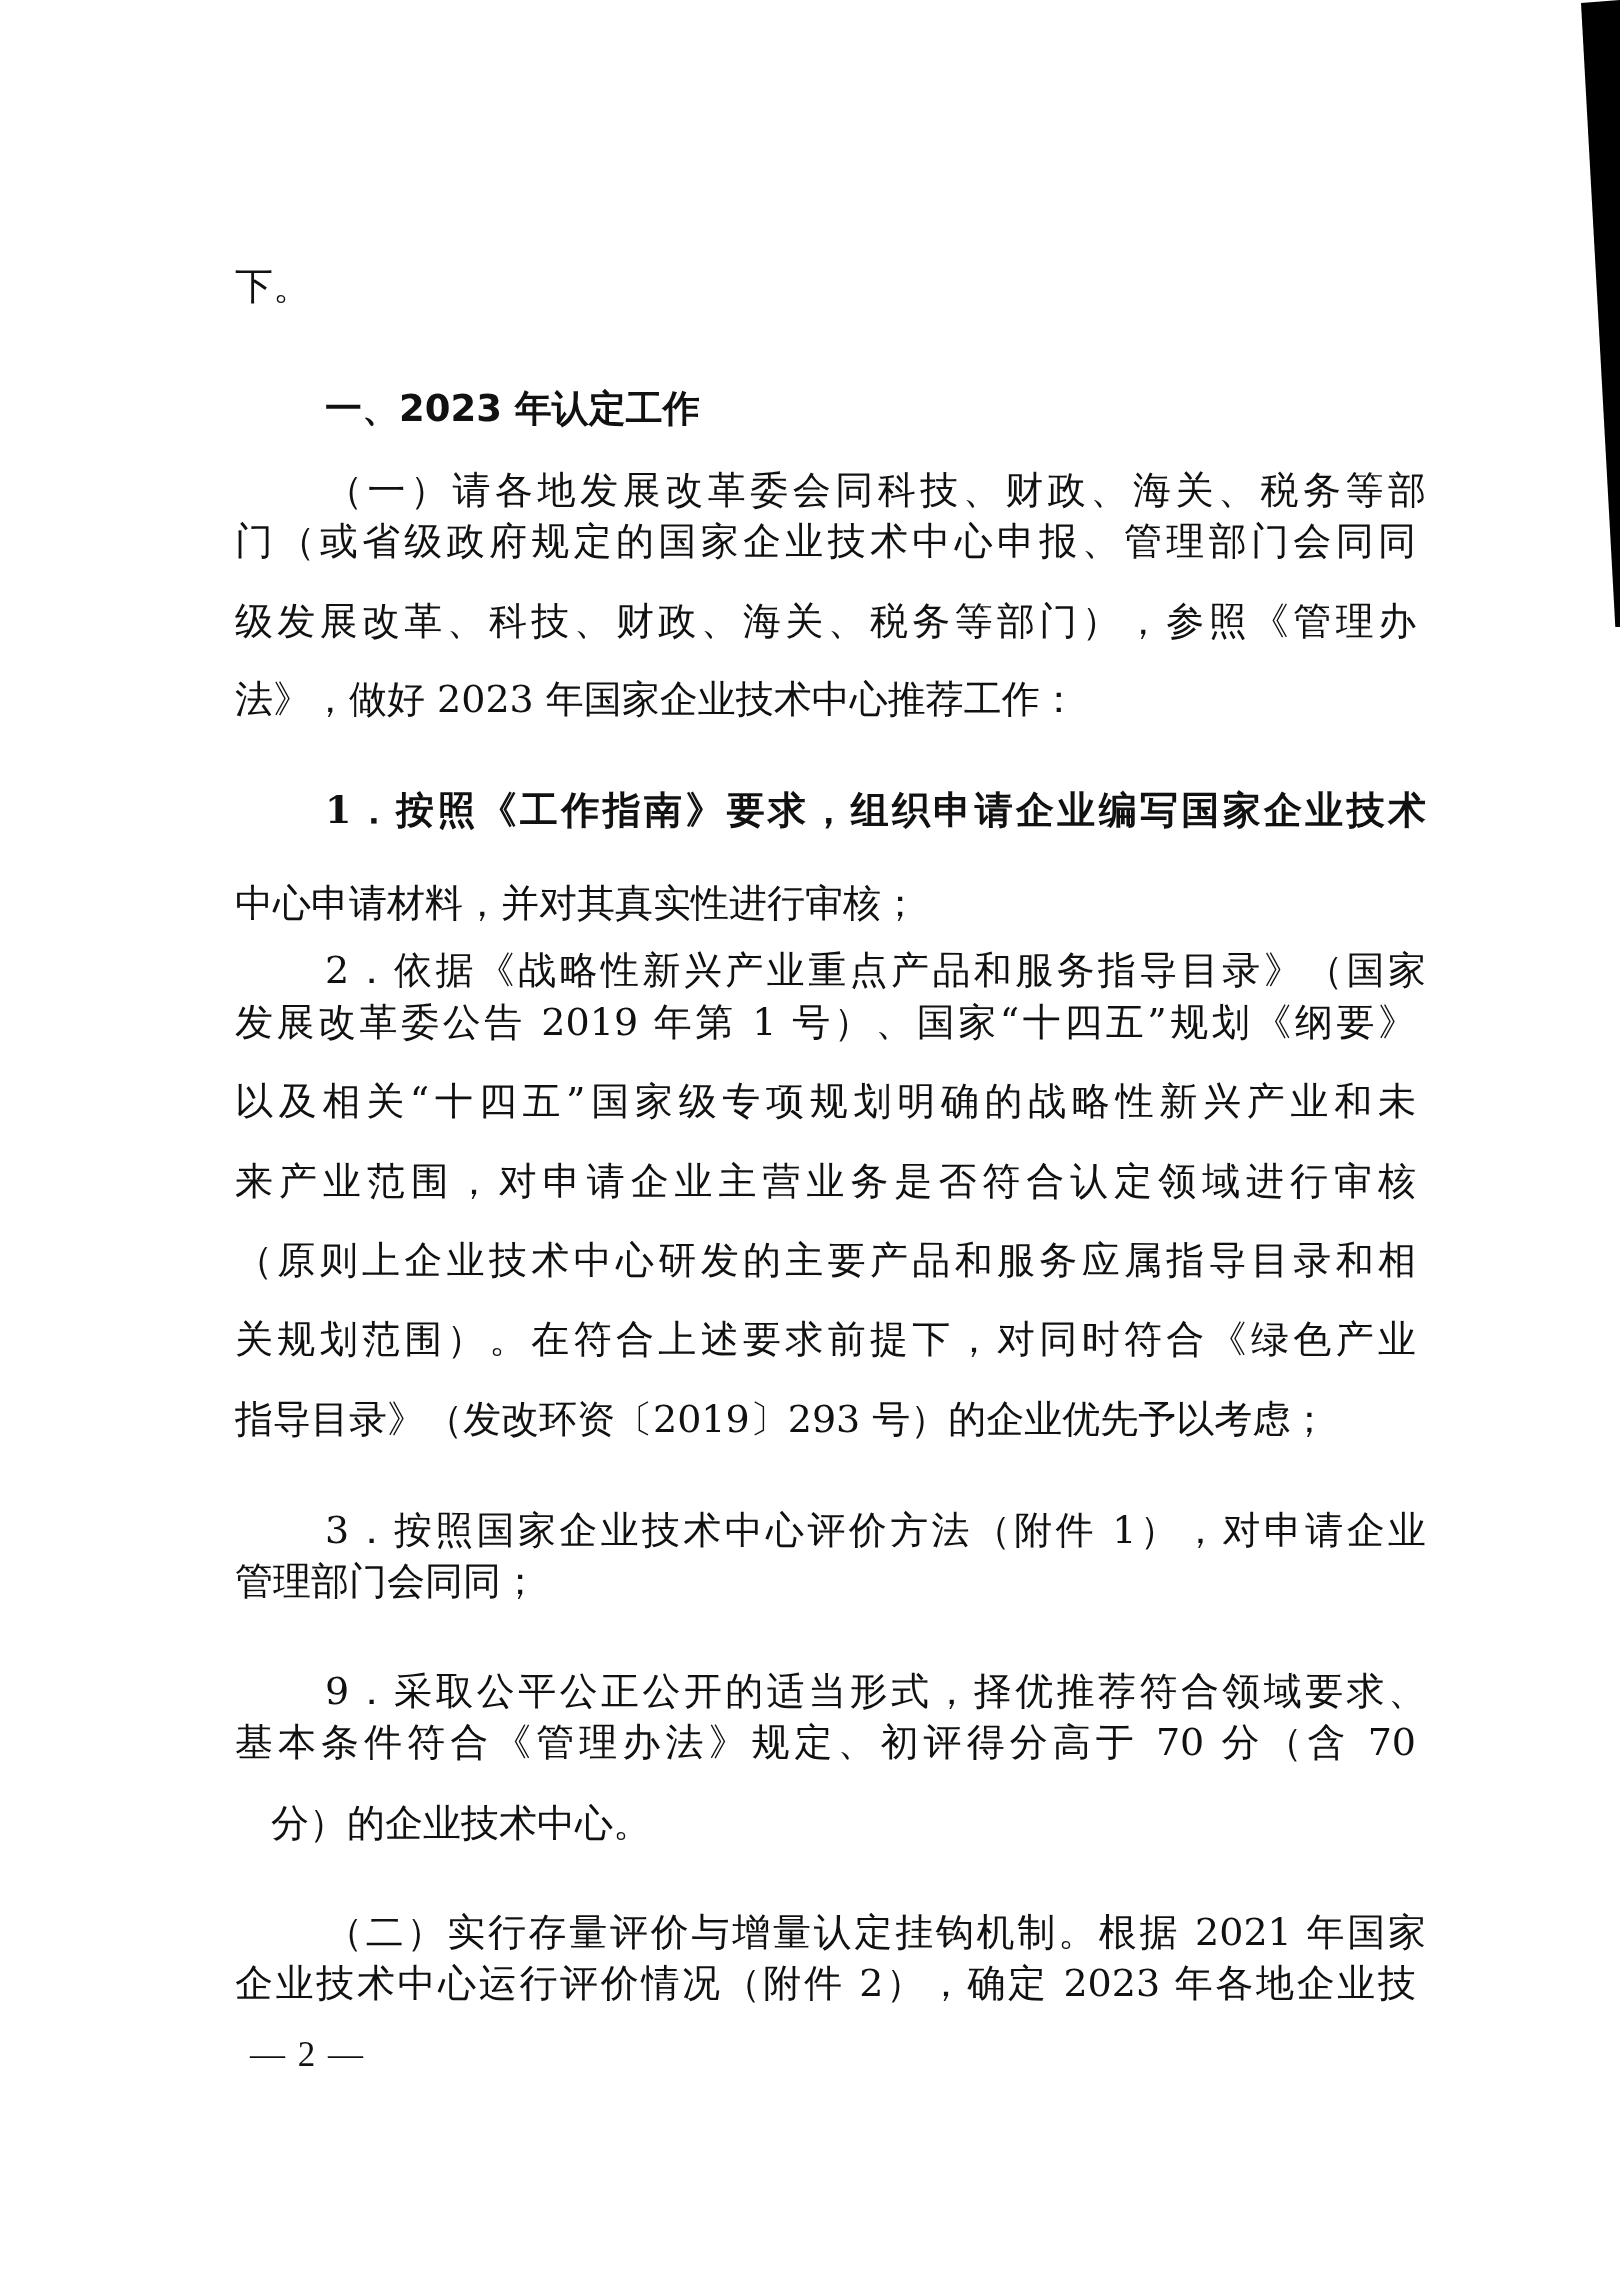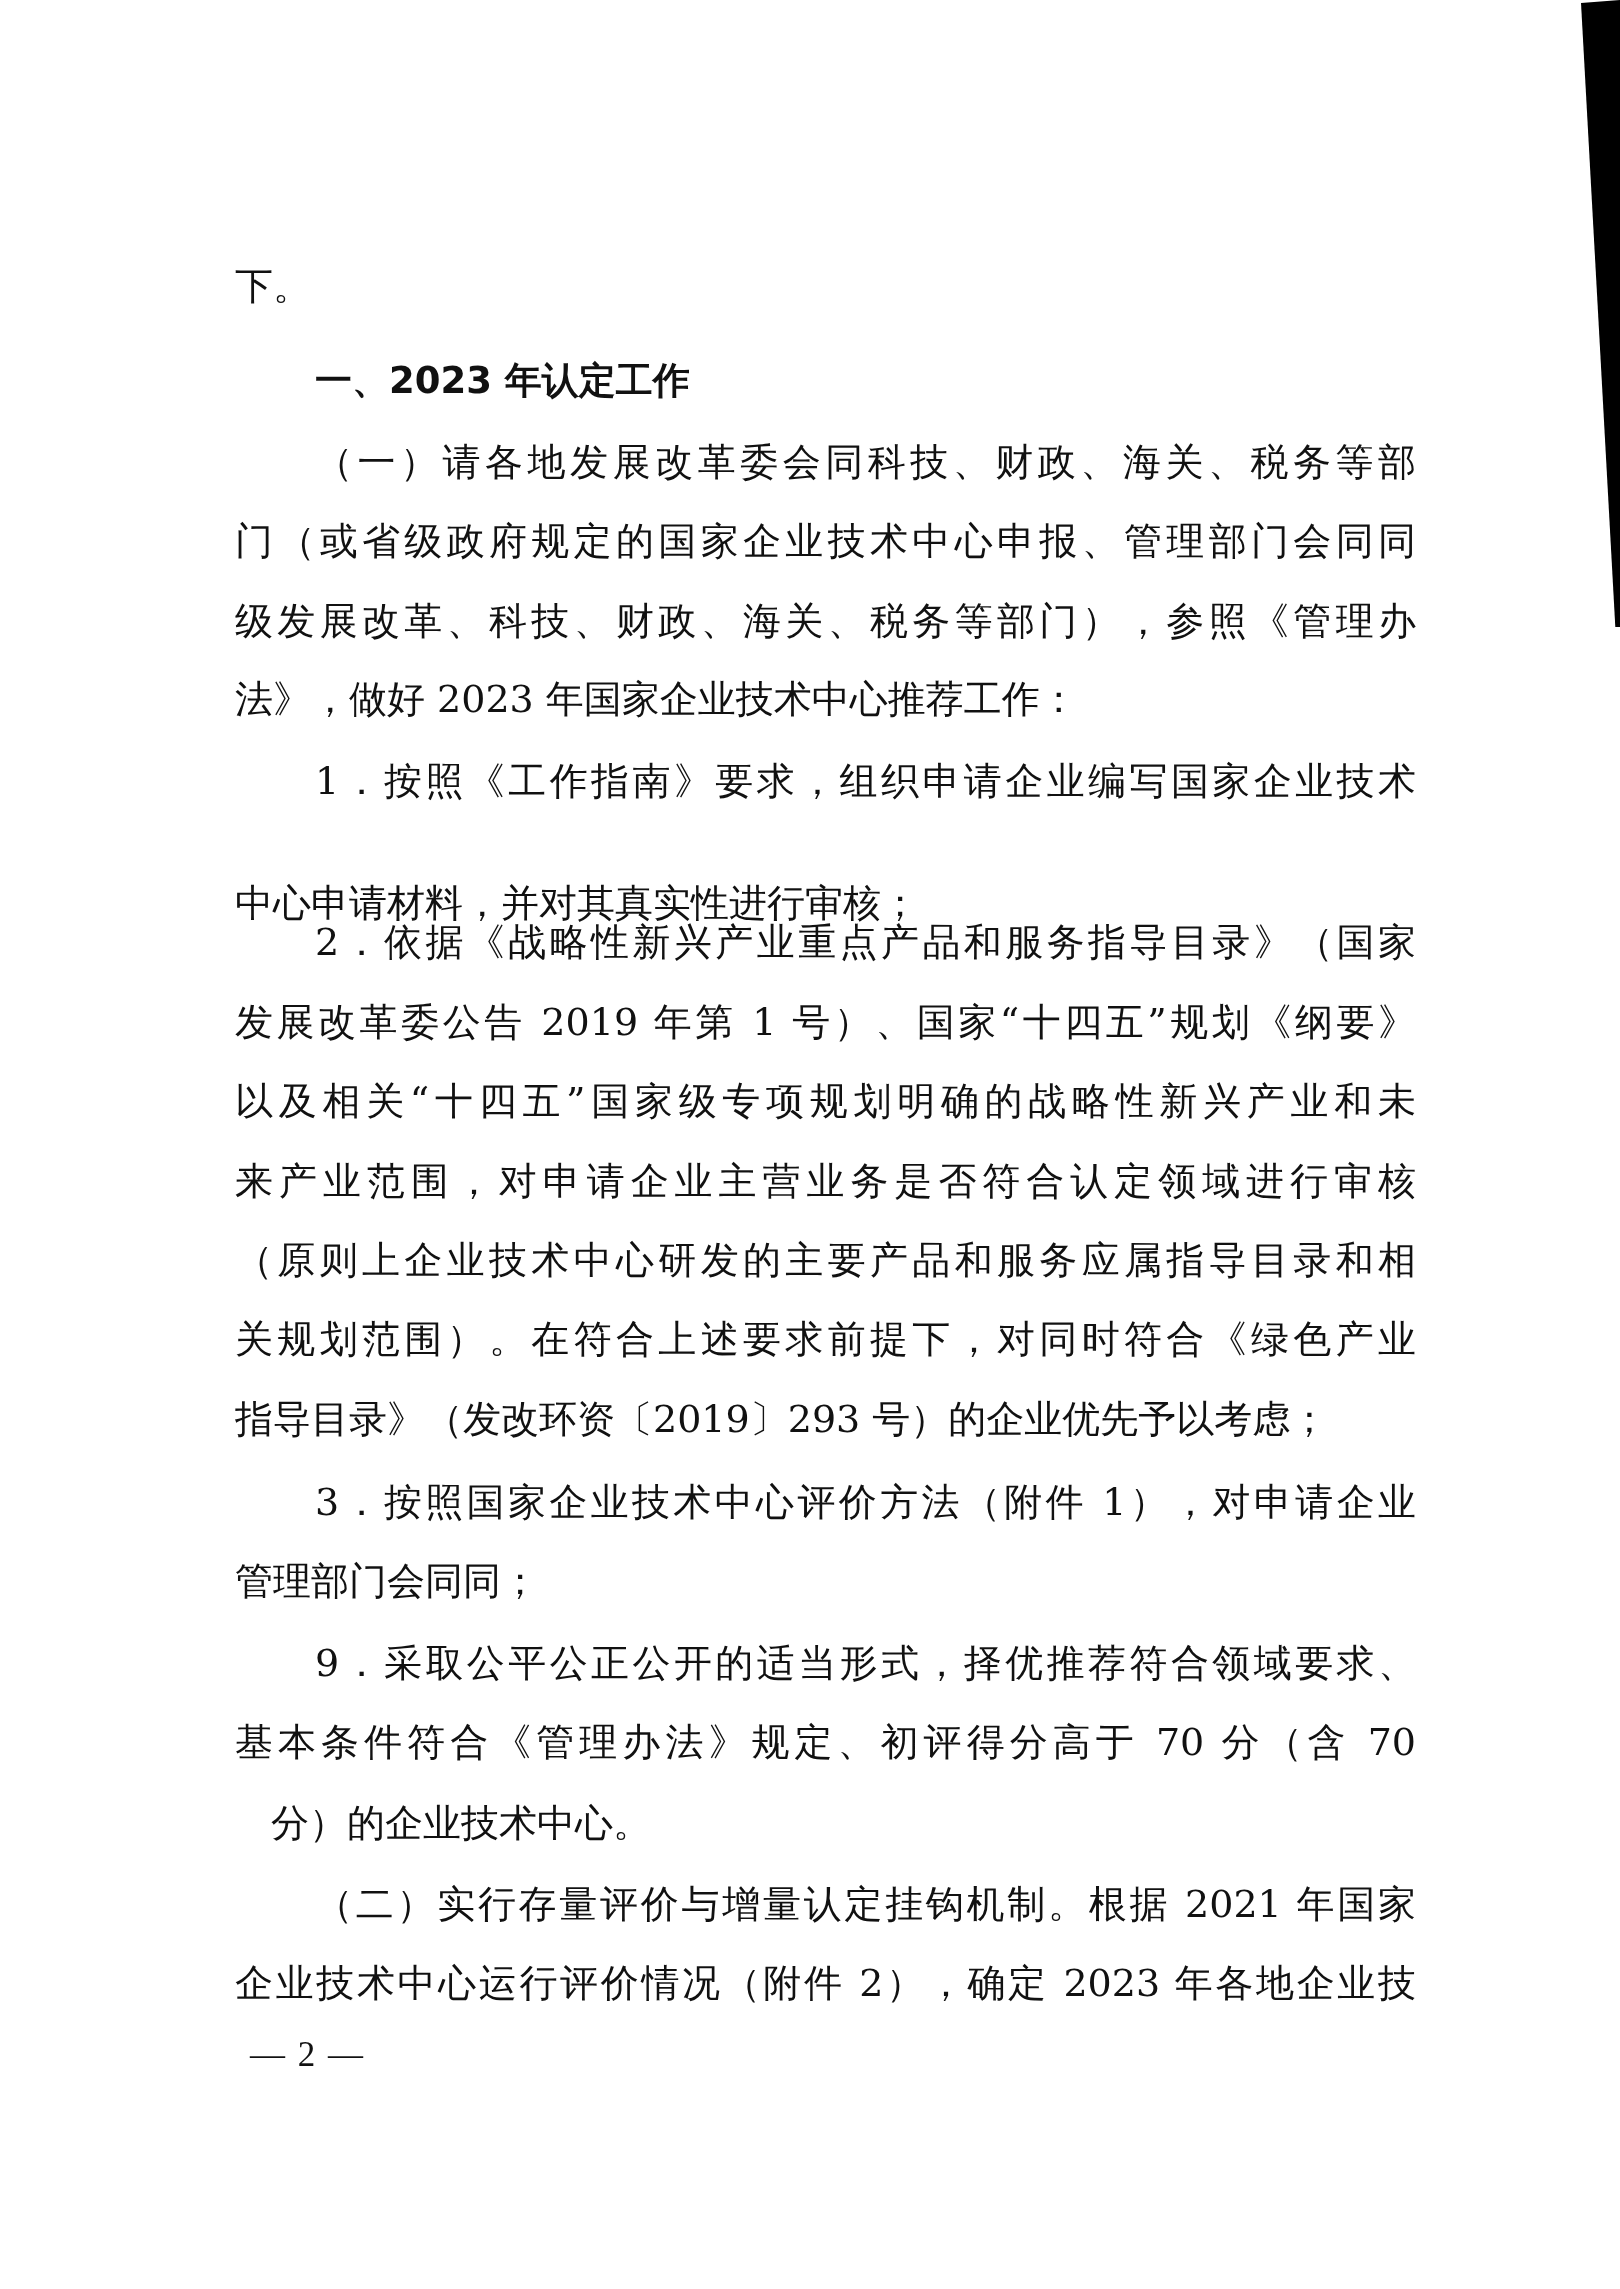--- a/index.html
+++ b/index.html
@@ -36,21 +36,21 @@
       white-space: nowrap;
       font-size: 38px;
       line-height: 47px;
       height: 47px;
     }
     .justify {
       width: 1181px;
       text-align: justify;
       text-align-last: justify;
     }
-    .indent { left: 80px; }
+    .indent { left: 90px; margin-top: 28px; }
     .indent.justify { width: 1101px; }
     .heading {
       font-family: "DejaVu Sans", "Liberation Sans", sans-serif;
       font-weight: bold;
       font-size: 37px;
     }
     .page-number {
       position: absolute;
       left: 250px;
       top: 2035px;
@@ -67,21 +67,21 @@
 <div class="page">
   <div class="line" style="top:263px;">下。</div>
 
   <div class="line indent heading" style="top:357px;">一、2023 年认定工作</div>
 
   <div class="line indent justify" style="top:439px;">（一）请各地发展改革委会同科技、财政、海关、税务等部</div>
   <div class="line justify" style="top:518px;">门（或省级政府规定的国家企业技术中心申报、管理部门会同同</div>
   <div class="line justify" style="top:598px;">级发展改革、科技、财政、海关、税务等部门），参照《管理办</div>
   <div class="line" style="top:676px;">法》，做好 2023 年国家企业技术中心推荐工作：</div>
 
-  <div class="line indent justify" style="top:758px;">1．按照《工作指南》要求，组织申请企业编写国家企业技术</div>
+  <div class="line indent justify" style="top:758px;font-weight:bold;">1．按照《工作指南》要求，组织申请企业编写国家企业技术</div>
   <div class="line" style="top:837px;margin-top:43px;">中心申请材料，并对其真实性进行审核；</div>
 
   <div class="line indent justify" style="top:919px;">2．依据《战略性新兴产业重点产品和服务指导目录》（国家</div>
   <div class="line justify" style="top:999px;">发展改革委公告 2019 年第 1 号）、国家“十四五”规划《纲要》</div>
   <div class="line justify" style="top:1078px;">以及相关“十四五”国家级专项规划明确的战略性新兴产业和未</div>
   <div class="line justify" style="top:1158px;">来产业范围，对申请企业主营业务是否符合认定领域进行审核</div>
   <div class="line justify" style="top:1237px;">（原则上企业技术中心研发的主要产品和服务应属指导目录和相</div>
   <div class="line justify" style="top:1316px;">关规划范围）。在符合上述要求前提下，对同时符合《绿色产业</div>
   <div class="line" style="top:1396px;">指导目录》（发改环资〔2019〕293 号）的企业优先予以考虑；</div>
 

